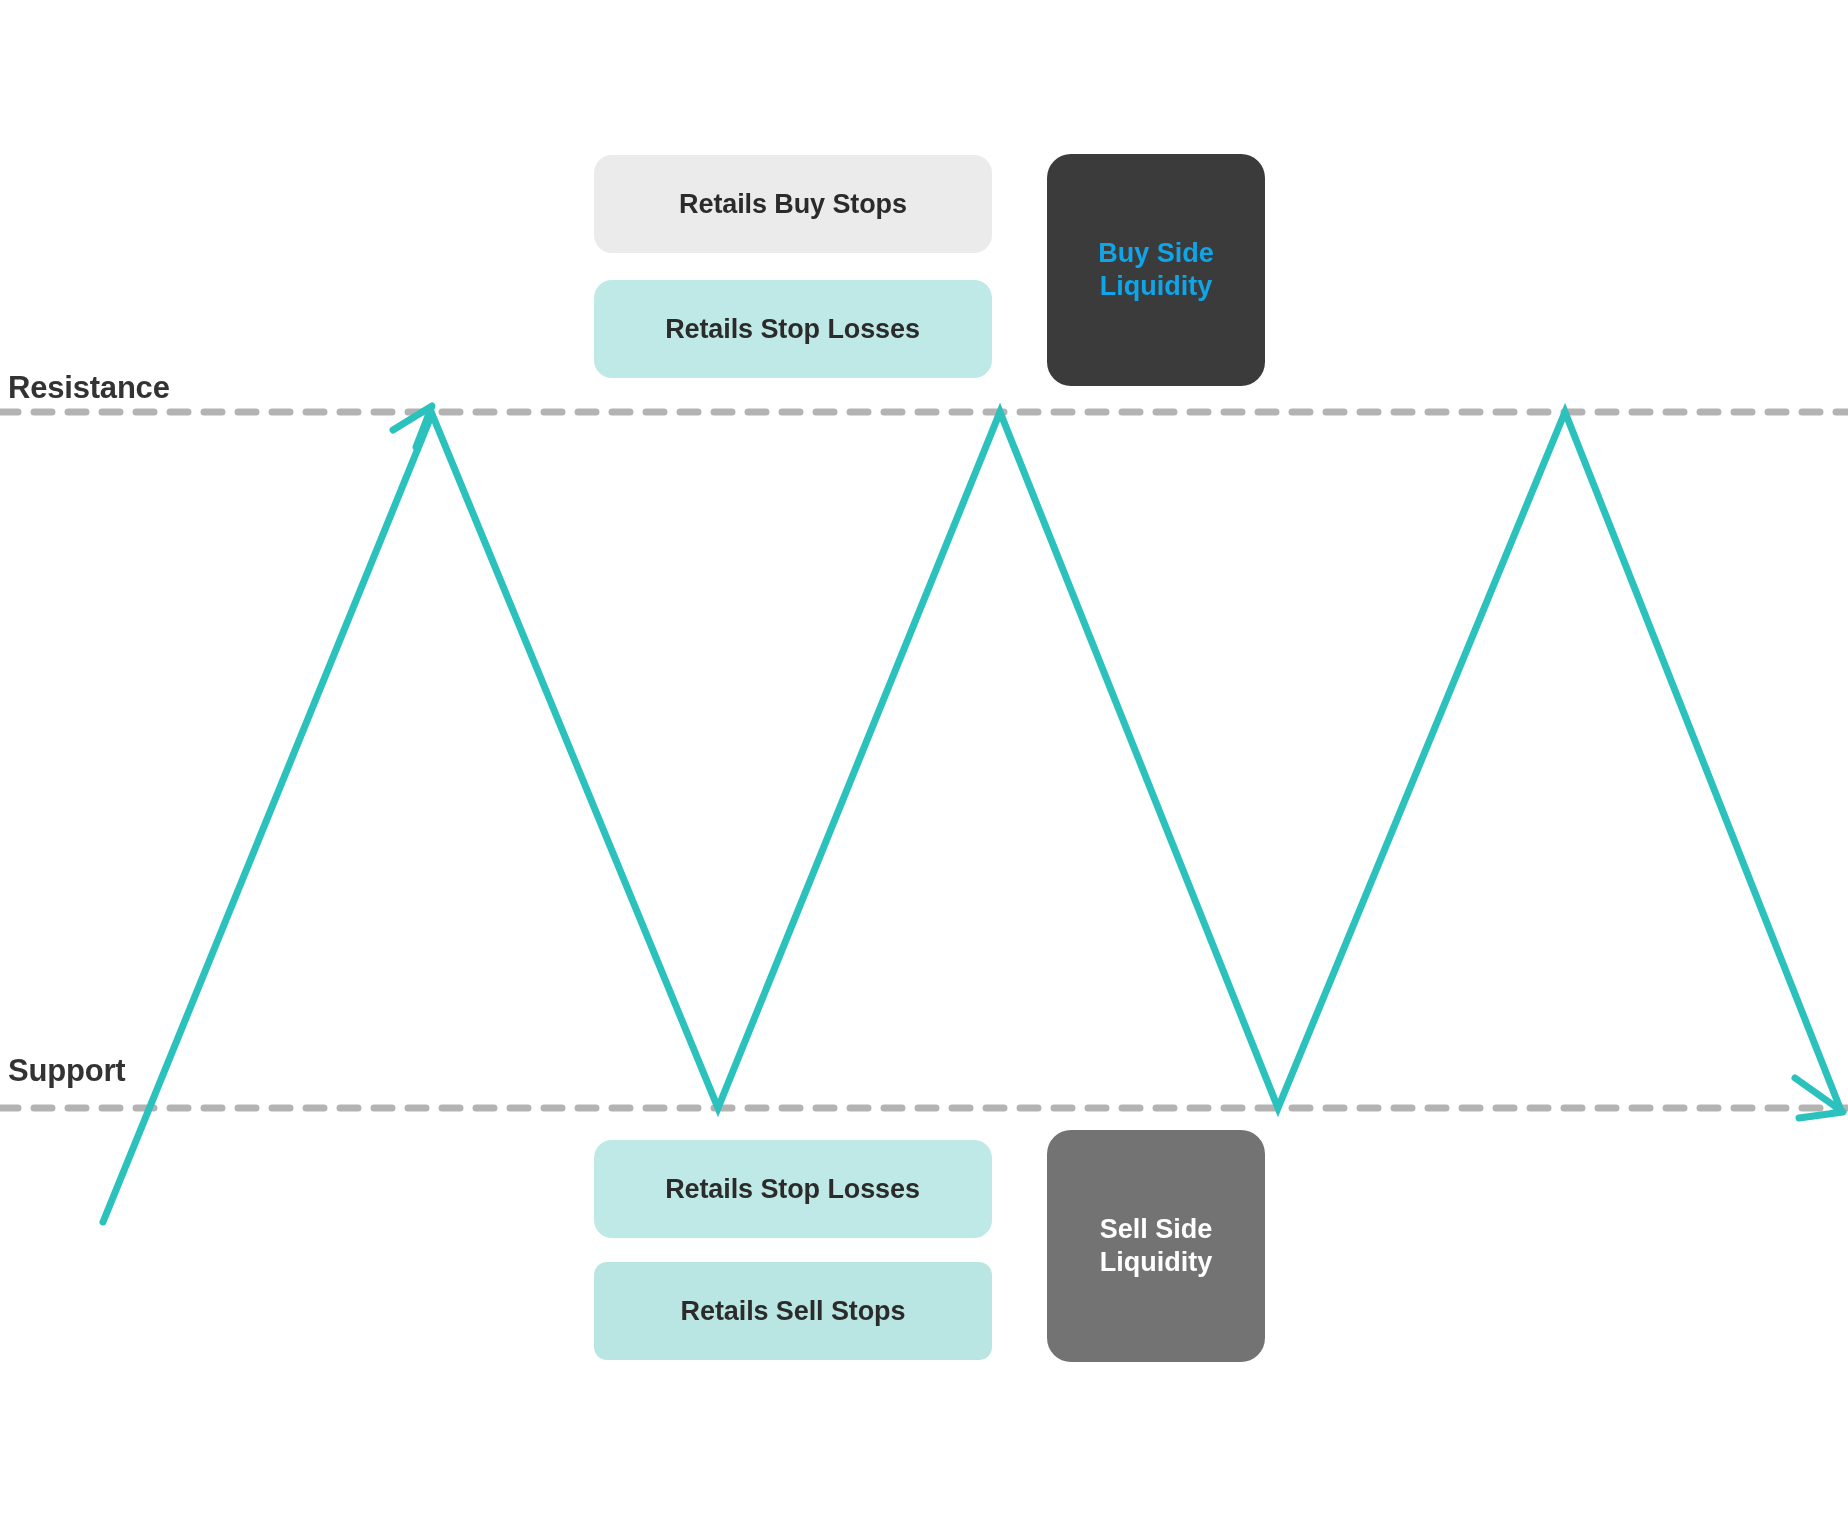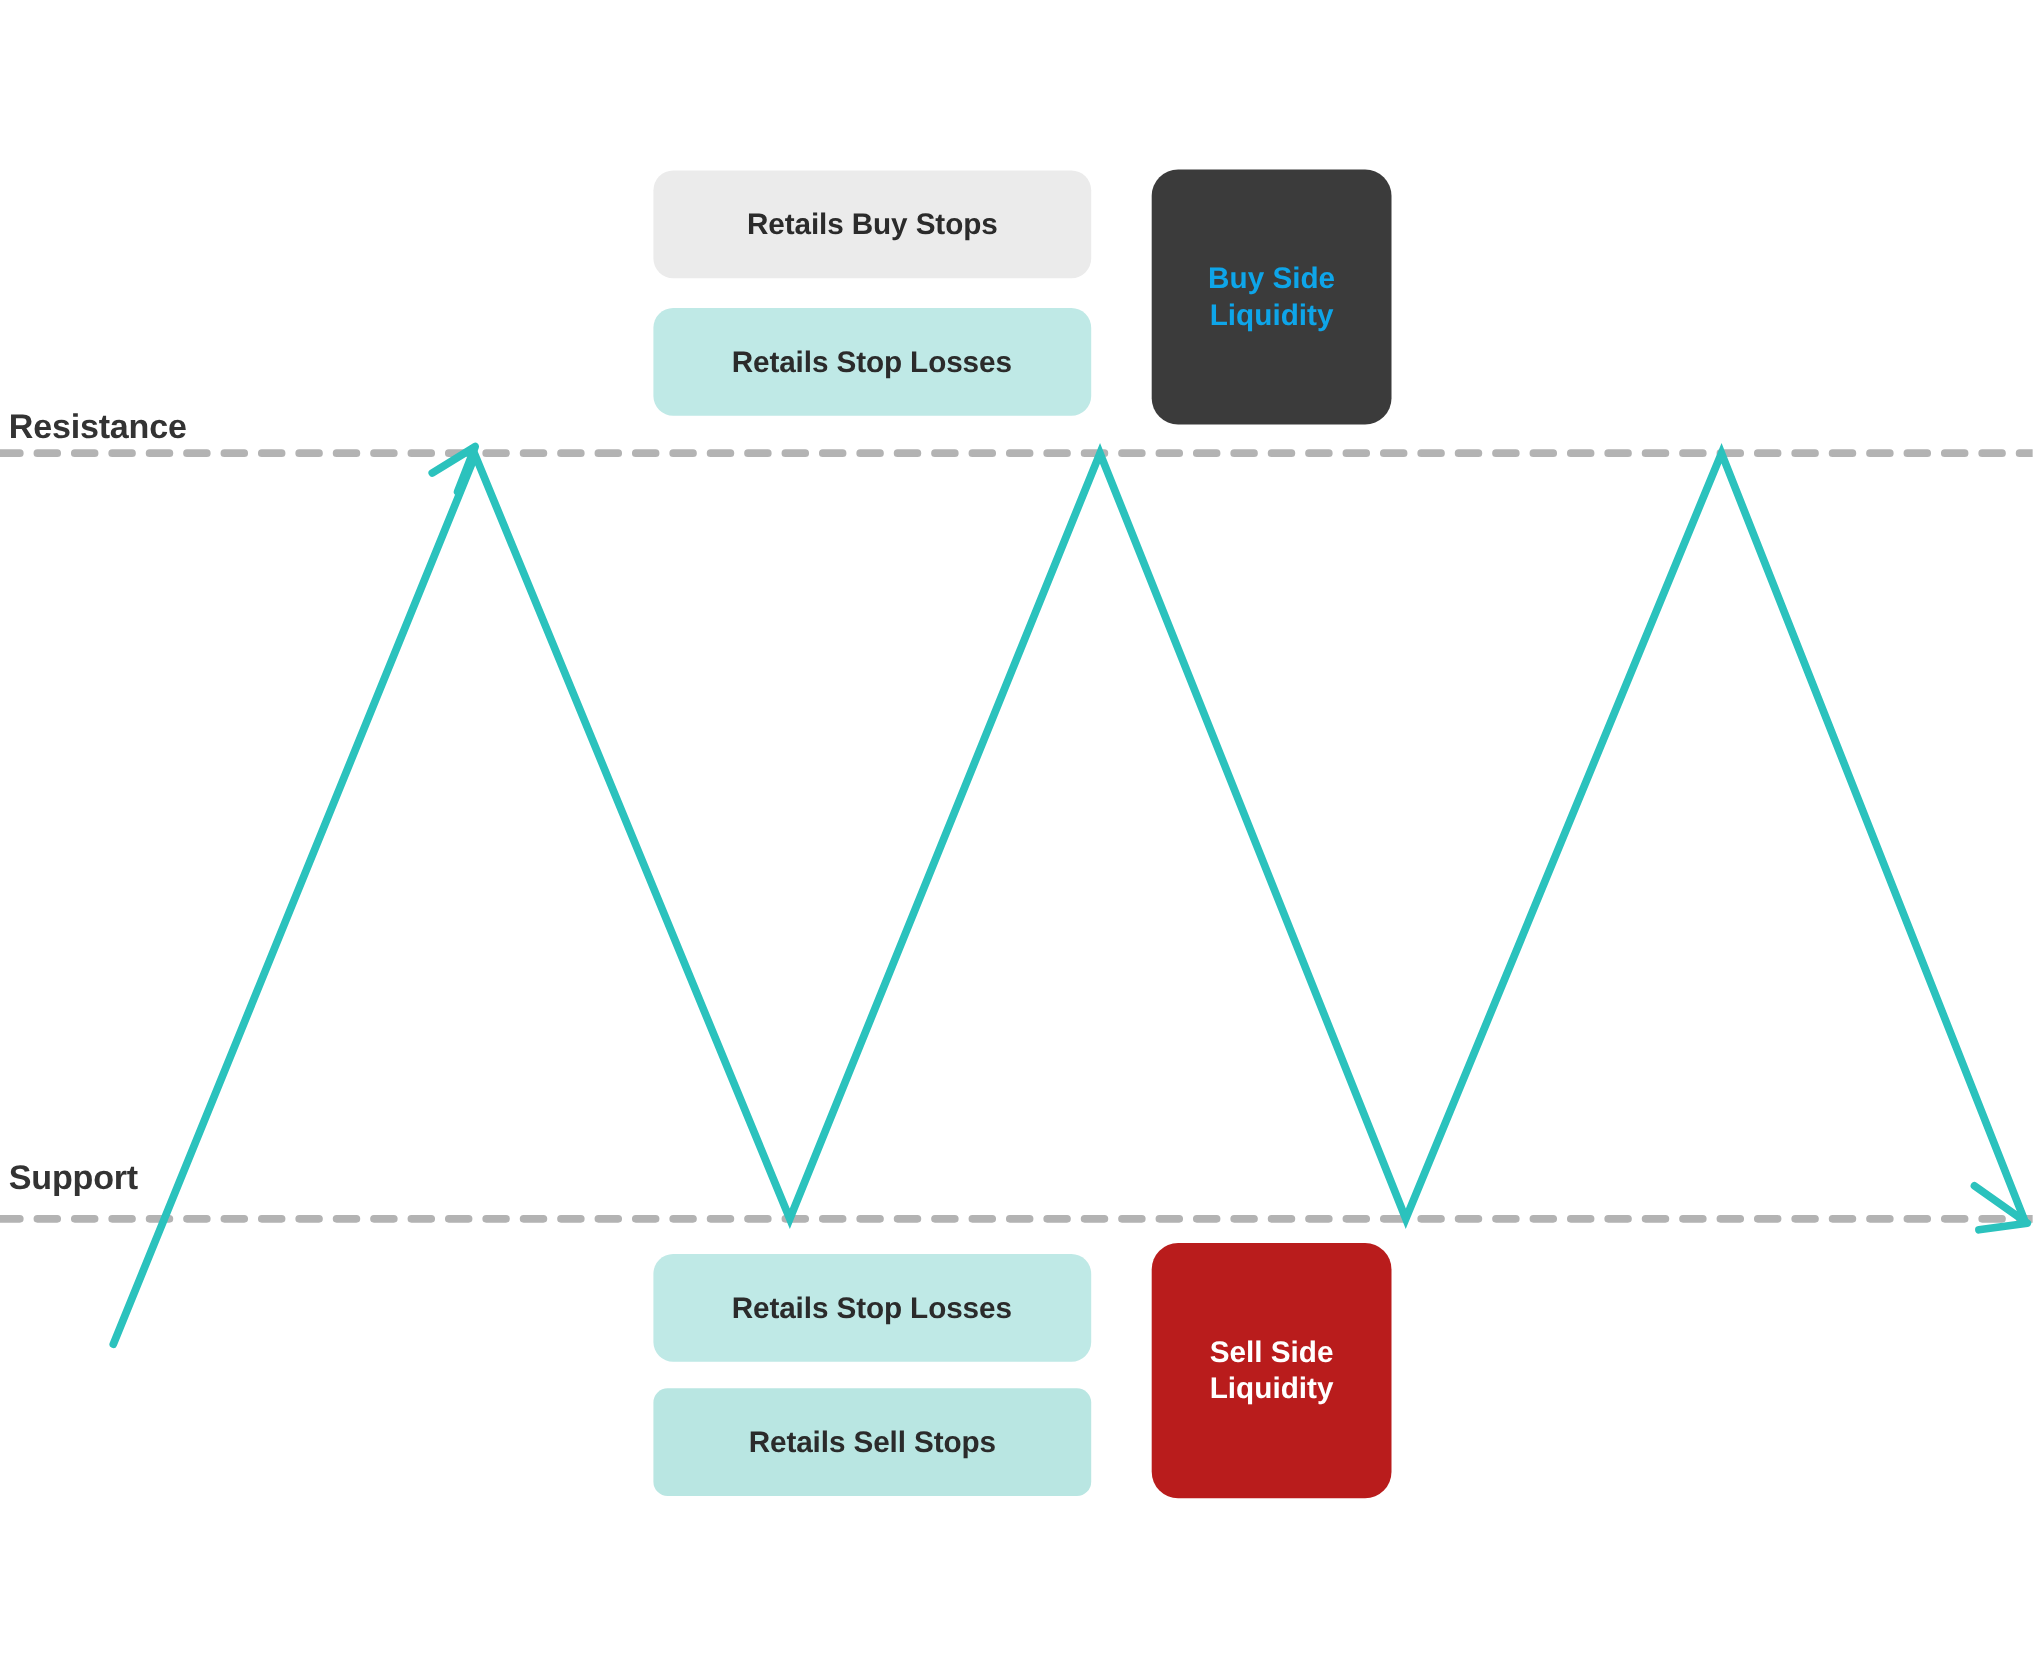--- a/index.html
+++ b/index.html
@@ -67,21 +67,21 @@
     border-radius: 24px;
     font-size: 27px;
     font-weight: 700;
     line-height: 1.22;
     text-align: center;
     box-sizing: border-box;
     padding: 0 16px;
     white-space: pre-line;
   }
   .liq-dark { background: #3b3b3b; color: #0ea5e9; }
-  .liq-teal { background: #b91c1c; color: #ffffff; }
+  .liq-teal { background: #737373; color: #ffffff; }
 
   
   #tag-retails-buy-stops    { left: 594px; top: 155px;  width: 398px; height: 98px; }
   #tag-retails-stop-losses-top { left: 594px; top: 280px; width: 398px; height: 98px; }
   #box-buy-side-liquidity   { left: 1047px; top: 154px; width: 218px; height: 232px; }
 
   
   #tag-retails-stop-losses-bottom { left: 594px; top: 1140px; width: 398px; height: 98px; }
   #tag-retails-sell-stops   { left: 594px; top: 1262px; width: 398px; height: 98px; border-radius: 13px; }
   #box-sell-side-liquidity  { left: 1047px; top: 1130px; width: 218px; height: 232px; }

